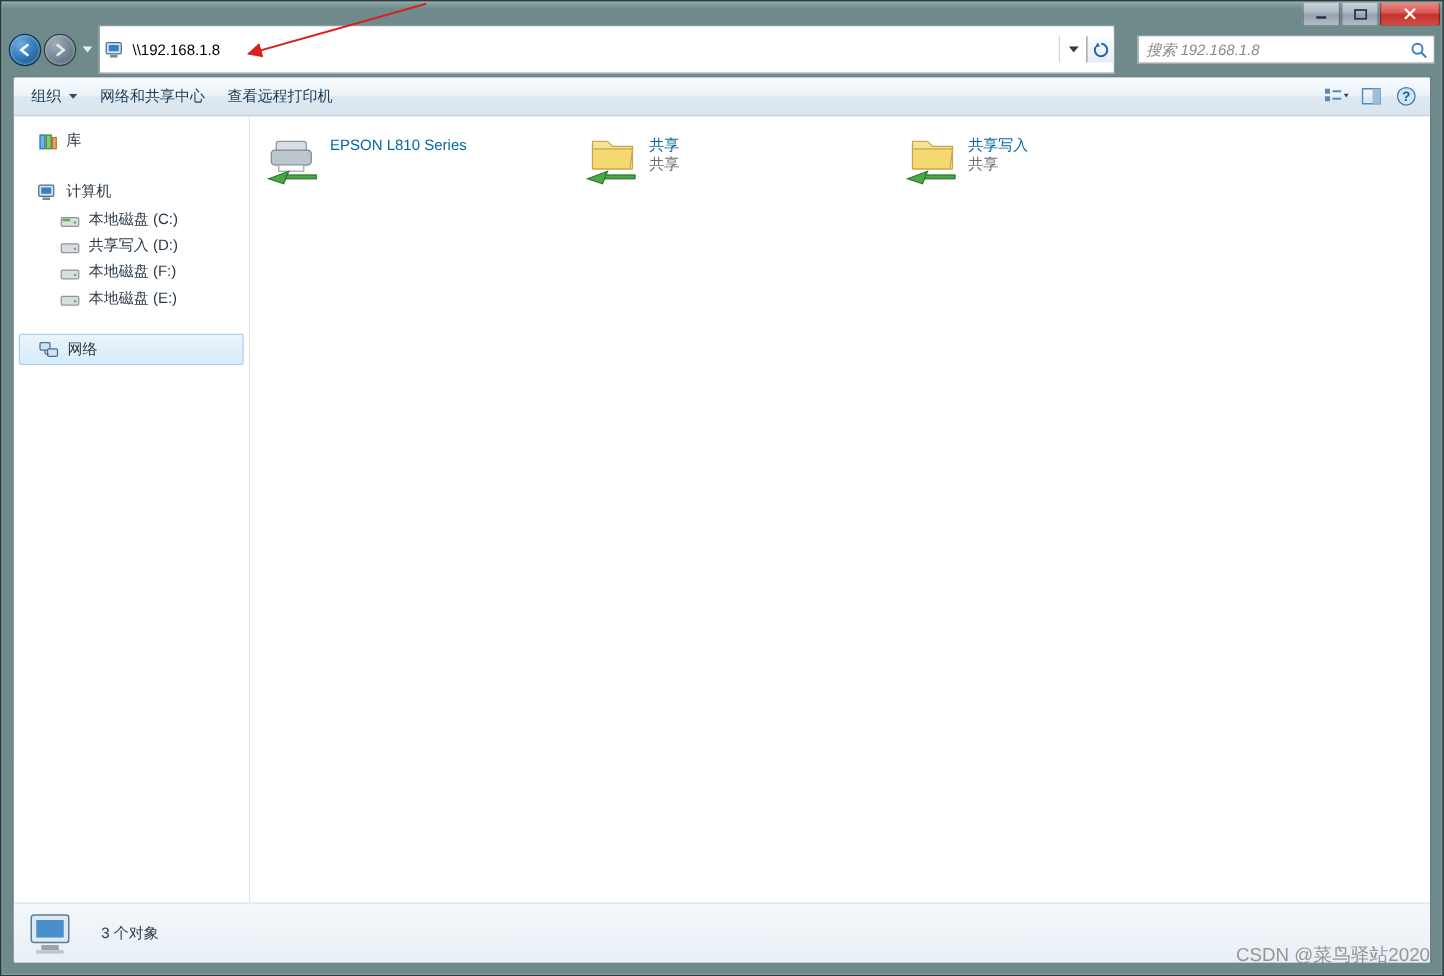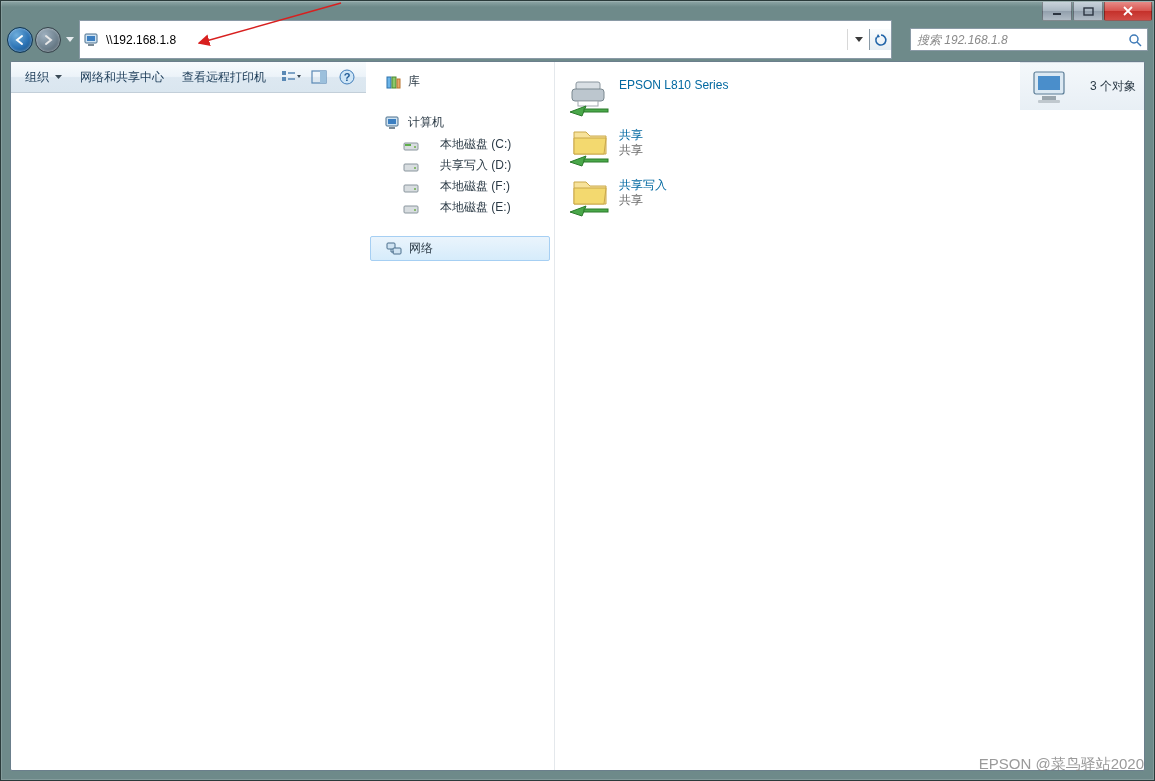--- a/index.html
+++ b/index.html
@@ -18,32 +18,32 @@
   .addr-icon{width:20px;height:16px;margin:0 2px;display:flex;align-items:center;justify-content:center}
   .addr-text{flex:1;padding-left:2px;color:#000}
   .addr-right{display:flex;align-items:center}
   .addr-btn{width:22px;height:21px;display:flex;align-items:center;justify-content:center;border-left:1px solid #d8d8d8}
   .refresh-btn{border-left:1px solid #8a9aa6;background:linear-gradient(to bottom,#fafcfd,#e5edf3)}
   .srch{width:238px;height:23px;background:#fff;border:1px solid #8a9aa6;margin-left:16px;display:flex;align-items:center;padding:0 4px}
   .srch input{flex:1;border:none;outline:none;font-size:12px;background:transparent;color:#000}
   .srch input::placeholder{color:#8a8a8a;font-style:italic}
   .srch-icon{width:16px;height:16px;display:flex;align-items:center;justify-content:center}
   .arrow-annot{position:absolute;left:180px;top:-2px;pointer-events:none;z-index:5}
-  .client{position:absolute;left:9px;top:60px;right:9px;bottom:9px;background:#fff;border:1px solid #6b7f8c;border-radius:2px;display:flex;flex-direction:row;overflow:hidden}
+  .client{position:absolute;left:9px;top:60px;right:9px;bottom:9px;background:#fff;border:1px solid #6b7f8c;border-radius:2px;display:flex;flex-direction:column;overflow:hidden}
   .toolbar{height:31px;background:linear-gradient(to bottom,#f7fbfd 0,#ecf3f9 48%,#dde8f1 52%,#dae6ef 100%);border-bottom:1px solid #c3cfd9;display:flex;align-items:center;padding:0 6px;gap:2px}
   .tb-item{padding:4px 8px;color:#1a3a56;display:flex;align-items:center;gap:4px;border-radius:2px}
   .tb-drop{margin-left:2px}
   .tb-spacer{flex:1}
   .tb-icon{width:26px;height:22px;display:flex;align-items:center;justify-content:center;border-radius:2px}
   .body{flex:1;display:flex;min-height:0}
   .sidebar{width:189px;border-right:1px solid #e4e8ec;overflow:auto;padding-top:8px}
   .tree-group{margin-bottom:18px}
   .tree-head{display:flex;align-items:center;gap:6px;padding:3px 6px 3px 18px;color:#2b3a46}
   .tree-head .hicon{width:18px;height:16px;display:flex;align-items:center;justify-content:center}
-  .tree-item{display:flex;align-items:center;gap:20px;padding:2px 6px 2px 36px;color:#2b3a46}
+  .tree-item{display:flex;align-items:center;gap:6px;padding:2px 6px 2px 36px;color:#2b3a46}
   .tree-item .ticon{width:18px;height:16px;display:flex;align-items:center;justify-content:center}
   .tree-head.sel{background:linear-gradient(to bottom,#eaf4fc,#d6ecfb);border:1px solid #a6cff3;border-radius:2px;margin:0 4px;padding-left:14px}
   .content{flex:1;padding:12px 8px;overflow:auto}
   .item{display:inline-flex;align-items:flex-start;width:252px;padding:2px;margin-bottom:4px}
   .item-icon{width:50px;height:42px;display:flex;align-items:center;justify-content:center;flex-shrink:0}
   .item-txt{padding-left:4px;padding-top:2px}
   .item-name{color:#0369a1;line-height:15px}
   .item-sub{color:#6d6d6d;line-height:15px}
   .status{height:48px;border-top:1px solid #dbe2e8;background:linear-gradient(to bottom,#f4f8fb,#e8eff5);display:flex;align-items:center;padding:12px 8px;gap:14px}
   .status-icon{width:48px;height:40px;display:flex;align-items:center;justify-content:center}
@@ -305,14 +305,14 @@
             <rect x="4" y="4" width="30" height="22" rx="2" fill="#dce9f3" stroke="#5a7c96" stroke-width="1.2"></rect>
             <rect x="8" y="8" width="22" height="14" fill="#4a8ecb"></rect>
             <rect x="12" y="28" width="14" height="4" fill="#9aa6ae"></rect>
             <rect x="8" y="32" width="22" height="3" rx="1" fill="#c0c8ce"></rect>
           </svg>
       </div>
       <div class="status-txt">3 个对象</div>
     </div>
   </div>
 
-  <div class="watermark">EPSON @菜鸟驿站2020</div>
+  <div class="watermark">CSDN @菜鸟驿站2020</div>
 </div>
 
 </body></html>

